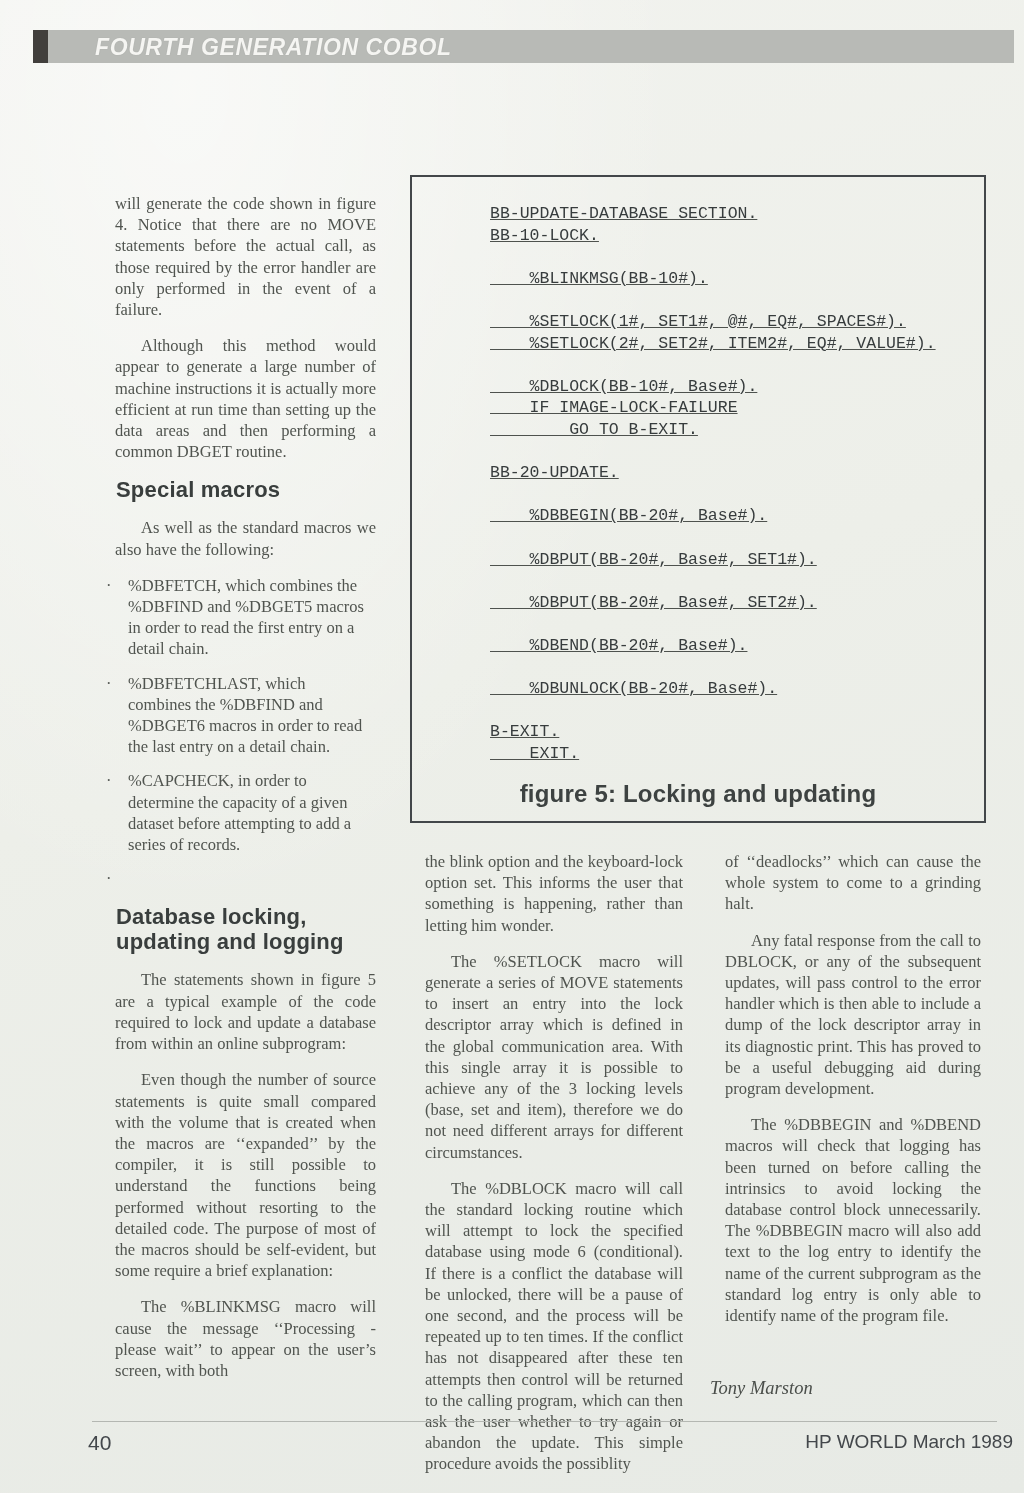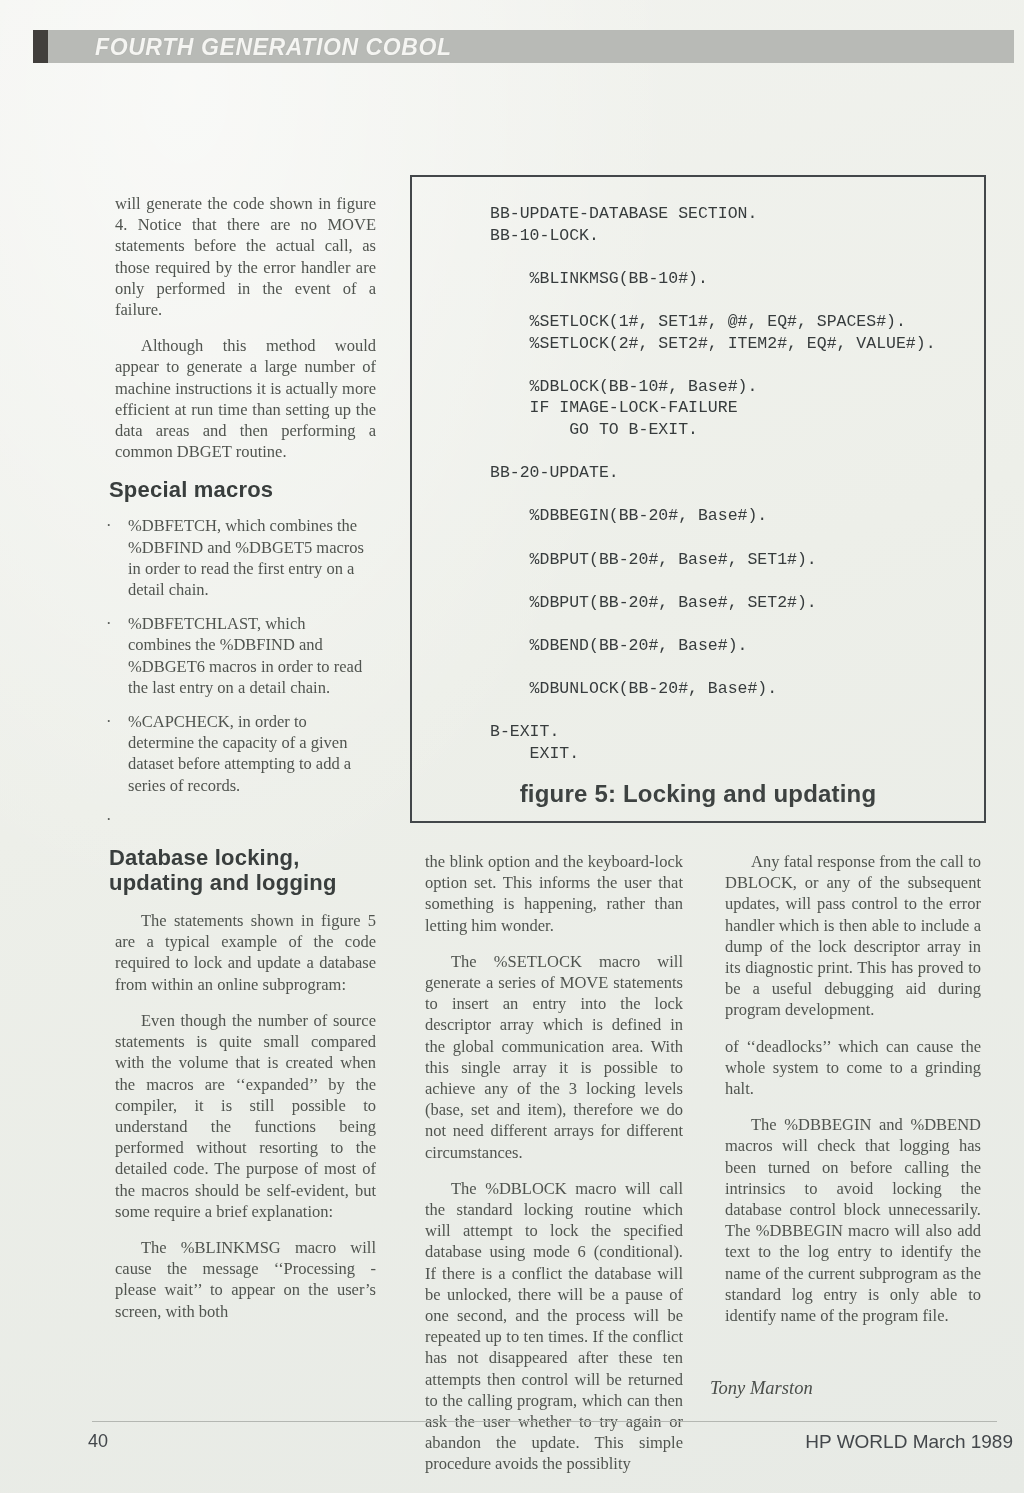--- a/index.html
+++ b/index.html
@@ -25,51 +25,51 @@
   
   .col { position:absolute; font-size:16.5px; line-height:21.2px; text-align:justify; color:#50544f; }
   .col-left  { left:100px; top:178px; width:291px; }
   .col-mid   { left:410px; top:836px; width:288px; }
   .col-right { left:710px; top:836px; width:286px; }
   p.body-p { margin:15px; padding:0; }
   p.indent { text-indent:26px; }
 
   .heading {
     font-family:"Liberation Sans", sans-serif; font-weight:bold; font-size:22px;
-    line-height:25px; color:#393e3d; margin:15px 0 6px 9px; letter-spacing:0.2px;
+    line-height:25px; color:#393e3d; margin:15px 0 6px 16px; letter-spacing:0.2px;
     white-space:pre-line; text-align:left;
   }
 
   .bullet-item { display:flex; margin-top:13px; text-align:left; }
   .bullet-marker { flex:none; width:28px; padding-left:6px; box-sizing:border-box; color:#565a56; }
   .bullet-text { margin:0; width:240px; text-align:left; }
 
   
   .figure-box {
     position:absolute; left:410px; top:175px; width:576px; height:648px;
-    border:2px solid #43474a; box-sizing:border-box;
+    border:2px solid #43474a; box-sizing:border-box;text-decoration:underline;
   }
   .code {
     margin:26px 0 0 78px;
     font-family:"Liberation Mono","DejaVu Sans Mono", monospace;
     font-size:16.5px; line-height:21.6px; color:#373c3d; white-space:pre;
   }
   .figure-caption {
     position:absolute; left:0; right:0; bottom:13px; text-align:center;
     font-family:"Liberation Sans", sans-serif; font-weight:bold;
     font-size:24px; color:#3d4241; letter-spacing:0.2px;
   }
 
   .byline { margin-top:52px; text-align:left; font-style:italic; font-size:18.5px; color:#4a4e4a; }
 
   
   .footer-line { position:absolute; left:92px; top:1421px; width:905px; height:1px; background:#b4b7b2; }
   .footer-page-number {
     position:absolute; left:88px; top:1431px;
-    font-family:"Liberation Sans", sans-serif; font-size:18px; color:#43474b;
+    font-family:"Liberation Sans", sans-serif; font-size:21px; color:#43474b;
   }
   .footer-issue {
     position:absolute; right:11px; top:1431px;
     font-family:"Liberation Sans", sans-serif; font-size:19px; color:#43474b; white-space:nowrap;
   }
 </style>
 </head>
 <body>
 
 <div class="page">
@@ -77,20 +77,21 @@
   <div class="banner">
     <div class="banner-block"></div>
     <div class="banner-title">FOURTH GENERATION COBOL</div>
   </div>
 
   <div class="col col-left">
     <p class="body-p">will generate the code shown in figure 4. Notice that there are no MOVE statements before the actual call, as those required by the error handler are only performed in the event of a failure.</p>
     <p class="body-p indent">Although this method would appear to generate a large number of machine instructions it is actually more efficient at run time than setting up the data areas and then performing a common DBGET routine.</p>
 
     <h2 class="heading">Special macros</h2>
+    <p class="body-p indent">As well as the standard macros we also have the following:</p>
 
     <div class="bullet-item">
       <span class="bullet-marker">·</span>
       <p class="bullet-text">%DBFETCH, which combines the %DBFIND and %DBGET5 macros in order to read the first entry on a detail chain.</p>
     </div>
     <div class="bullet-item">
       <span class="bullet-marker">·</span>
       <p class="bullet-text">%DBFETCHLAST, which combines the %DBFIND and %DBGET6 macros in order to read the last entry on a detail chain.</p>
     </div>
     <div class="bullet-item">
@@ -138,22 +139,22 @@
     <div class="figure-caption">figure 5: Locking and updating</div>
   </div>
 
   <div class="col col-mid">
     <p class="body-p">the blink option and the keyboard-lock option set.  This informs the user that something is happening, rather than letting him wonder.</p>
     <p class="body-p indent">The %SETLOCK macro will generate a series of MOVE statements to insert an entry into the lock descriptor array which is defined in the global communication area. With this single array it is possible to achieve any of the 3 locking levels (base, set and item), therefore we do not need different arrays for different circumstances.</p>
     <p class="body-p indent">The %DBLOCK macro will call the standard locking routine which will attempt to lock the specified database using mode 6 (conditional). If there is a conflict the database will be unlocked, there will be a pause of one second, and the process will be repeated up to ten times. If the conflict has not disappeared after these ten attempts then control will be returned to the calling program, which can then ask the user whether to try again or abandon the update. This simple procedure avoids the possiblity</p>
   </div>
 
   <div class="col col-right">
+    <p class="body-p">of ‘‘deadlocks’’ which can cause the whole system to come to a grinding halt.</p>
     <p class="body-p indent">Any fatal response from the call to DBLOCK, or any of the subsequent updates, will pass control to the error handler which is then able to include a dump of the lock descriptor array in its diagnostic print. This has proved to be a useful debugging aid during program development.</p>
-    <p class="body-p">of ‘‘deadlocks’’ which can cause the whole system to come to a grinding halt.</p>
     <p class="body-p indent">The %DBBEGIN and %DBEND macros will check that logging has been turned on before calling the intrinsics to avoid locking the database control block unnecessarily. The %DBBEGIN macro will also add text to the log entry to identify the name of the current subprogram as the standard log entry is only able to identify name of the program file.</p>
     <p class="byline">Tony Marston</p>
   </div>
 
   <div class="footer-line"></div>
   <div class="footer-page-number">40</div>
   <div class="footer-issue">HP WORLD  March 1989</div>
 
 </div>
 

